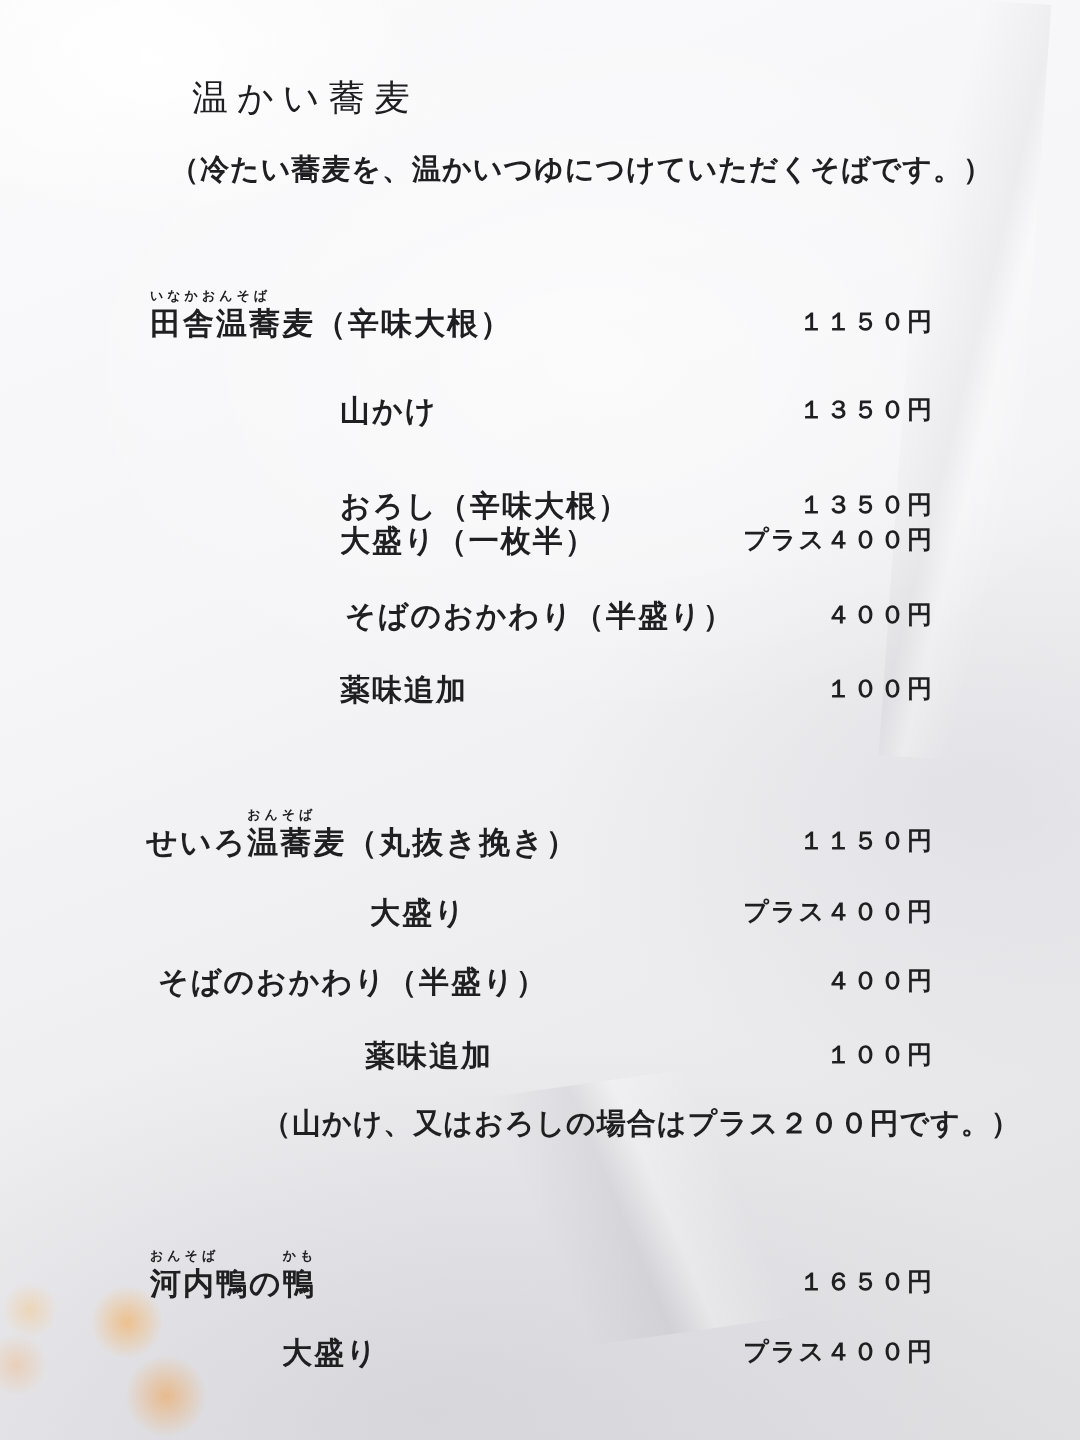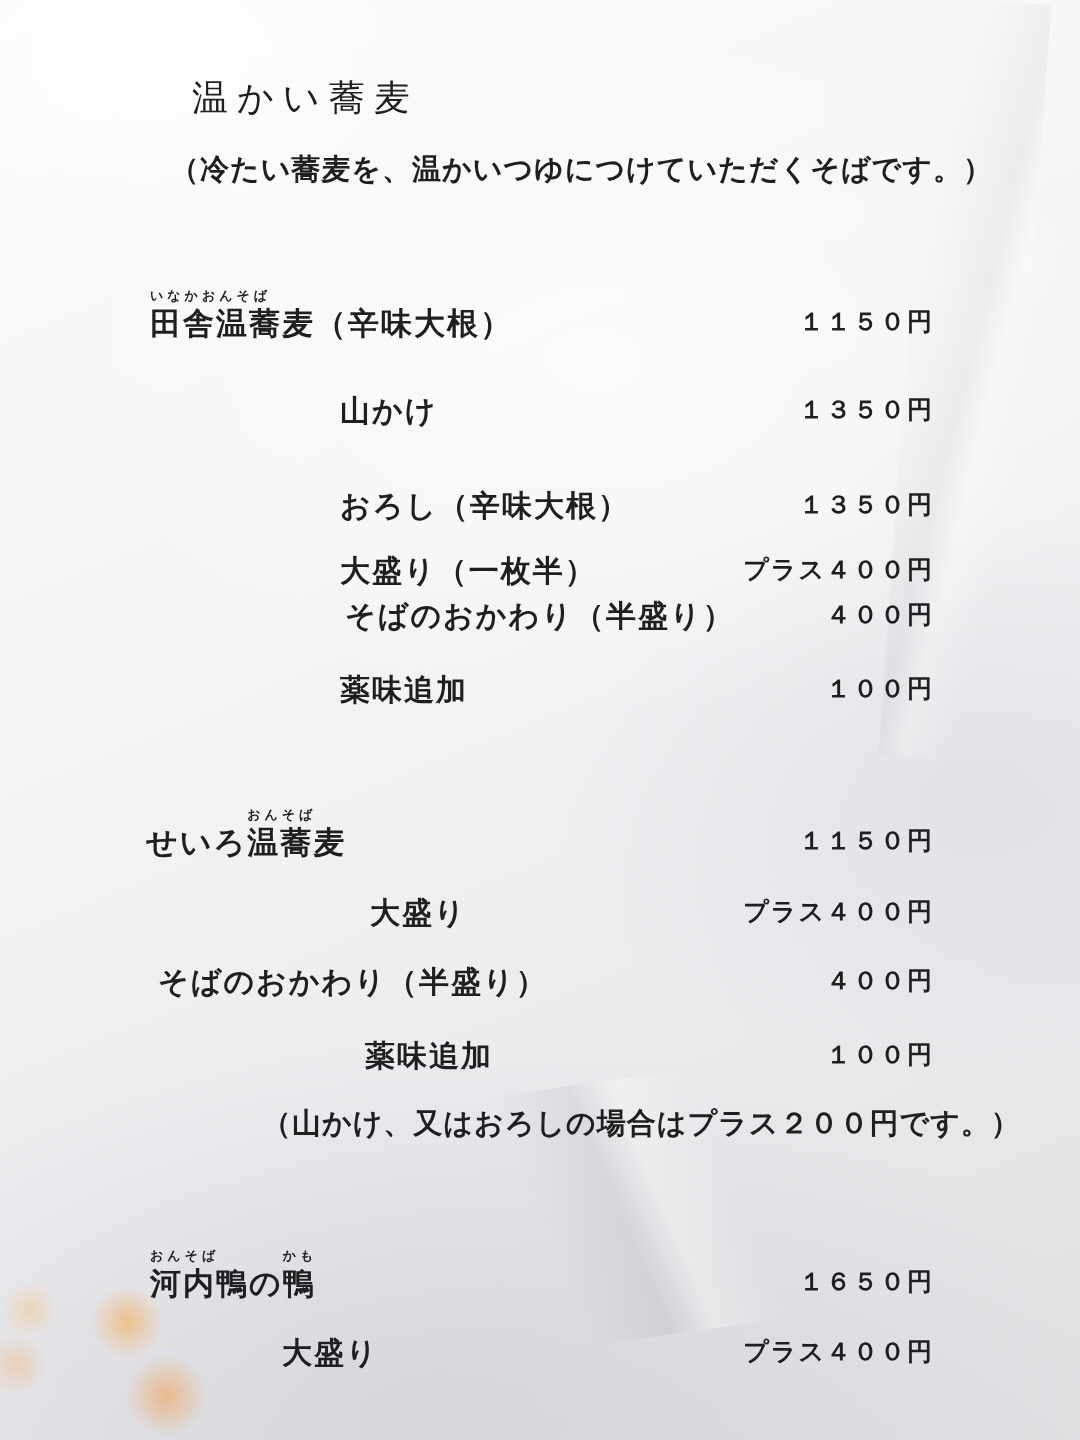--- a/index.html
+++ b/index.html
@@ -85,34 +85,34 @@
         <span class="item-price">１１５０円</span>
       </div>
       <div class="menu-row" style="top: 391px;">
         <span class="item-name" style="left: 340px;"><span class="seg"><span class="seg-text">山かけ</span></span></span>
         <span class="item-price">１３５０円</span>
       </div>
       <div class="menu-row" style="top: 450px; margin-top: 36px;">
         <span class="item-name" style="left: 340px;"><span class="seg"><span class="seg-text">おろし（辛味大根）</span></span></span>
         <span class="item-price">１３５０円</span>
       </div>
-      <div class="menu-row" style="top: 551px; padding-left: 8px;">
+      <div class="menu-row" style="top: 521px; padding-left: 8px;">
         <span class="item-name" style="left: 340px;"><span class="seg"><span class="seg-text">大盛り（一枚半）</span></span></span>
         <span class="item-price">プラス４００円</span>
       </div>
       <div class="menu-row" style="top: 596px;">
         <span class="item-name" style="left: 345px;"><span class="seg"><span class="seg-text">そばのおかわり（半盛り）</span></span></span>
         <span class="item-price">４００円</span>
       </div>
       <div class="menu-row" style="top: 670px;">
         <span class="item-name" style="left: 340px;"><span class="seg"><span class="seg-text">薬味追加</span></span></span>
         <span class="item-price">１００円</span>
       </div>
       <div class="menu-row header-row" style="top: 822px;">
-        <span class="item-name" style="left: 146px;"><span class="seg"><span class="seg-text">せいろ</span></span><span class="seg"><span class="seg-text">温蕎麦</span><span class="seg-ruby">おんそば</span></span></span>
+        <span class="item-name" style="left: 146px;"><span class="seg"><span class="seg-text">せいろ</span></span><span class="seg"><span class="seg-text">温蕎麦</span><span class="seg-ruby">おんそば</span></span><span class="seg"><span class="seg-text">（丸抜き挽き）</span></span></span>
         <span class="item-price">１１５０円</span>
       </div>
       <div class="menu-row" style="top: 893px;">
         <span class="item-name" style="left: 370px;"><span class="seg"><span class="seg-text">大盛り</span></span></span>
         <span class="item-price">プラス４００円</span>
       </div>
       <div class="menu-row" style="top: 962px;">
         <span class="item-name" style="left: 158px;"><span class="seg"><span class="seg-text">そばのおかわり（半盛り）</span></span></span>
         <span class="item-price">４００円</span>
       </div>

